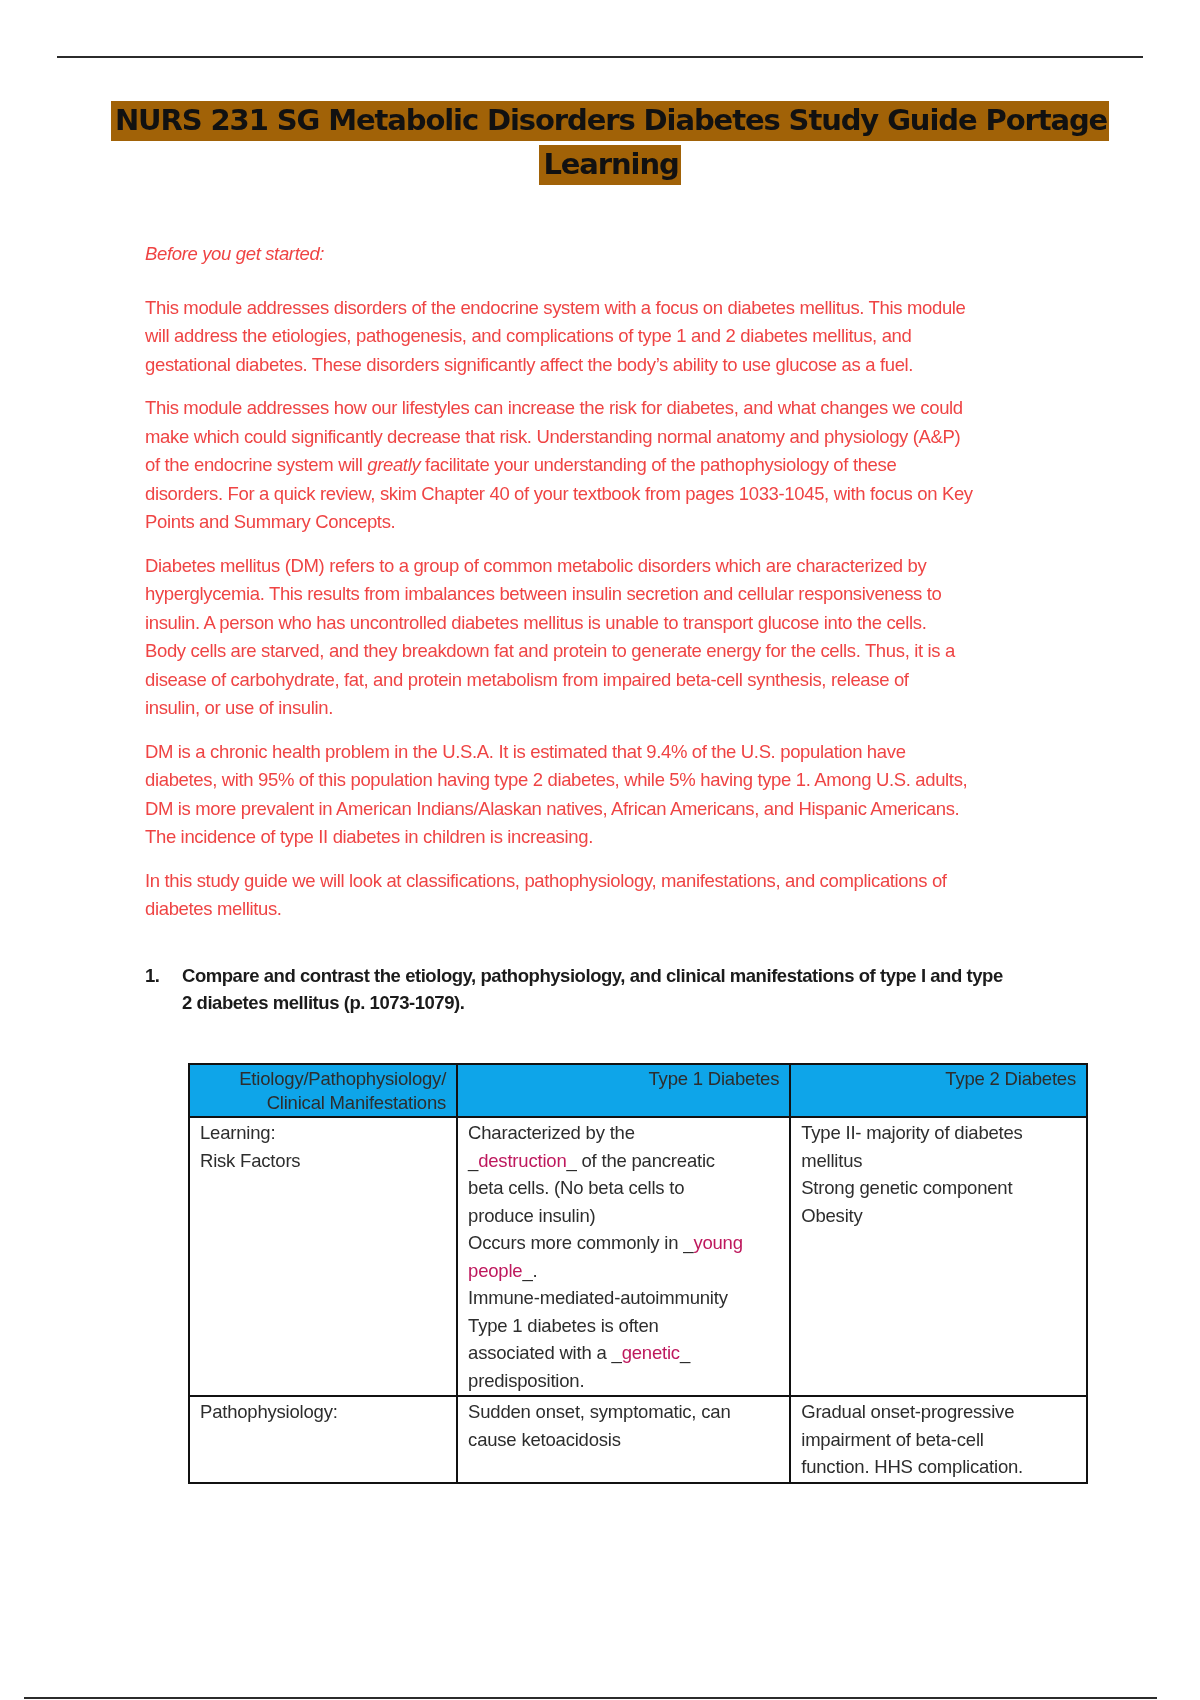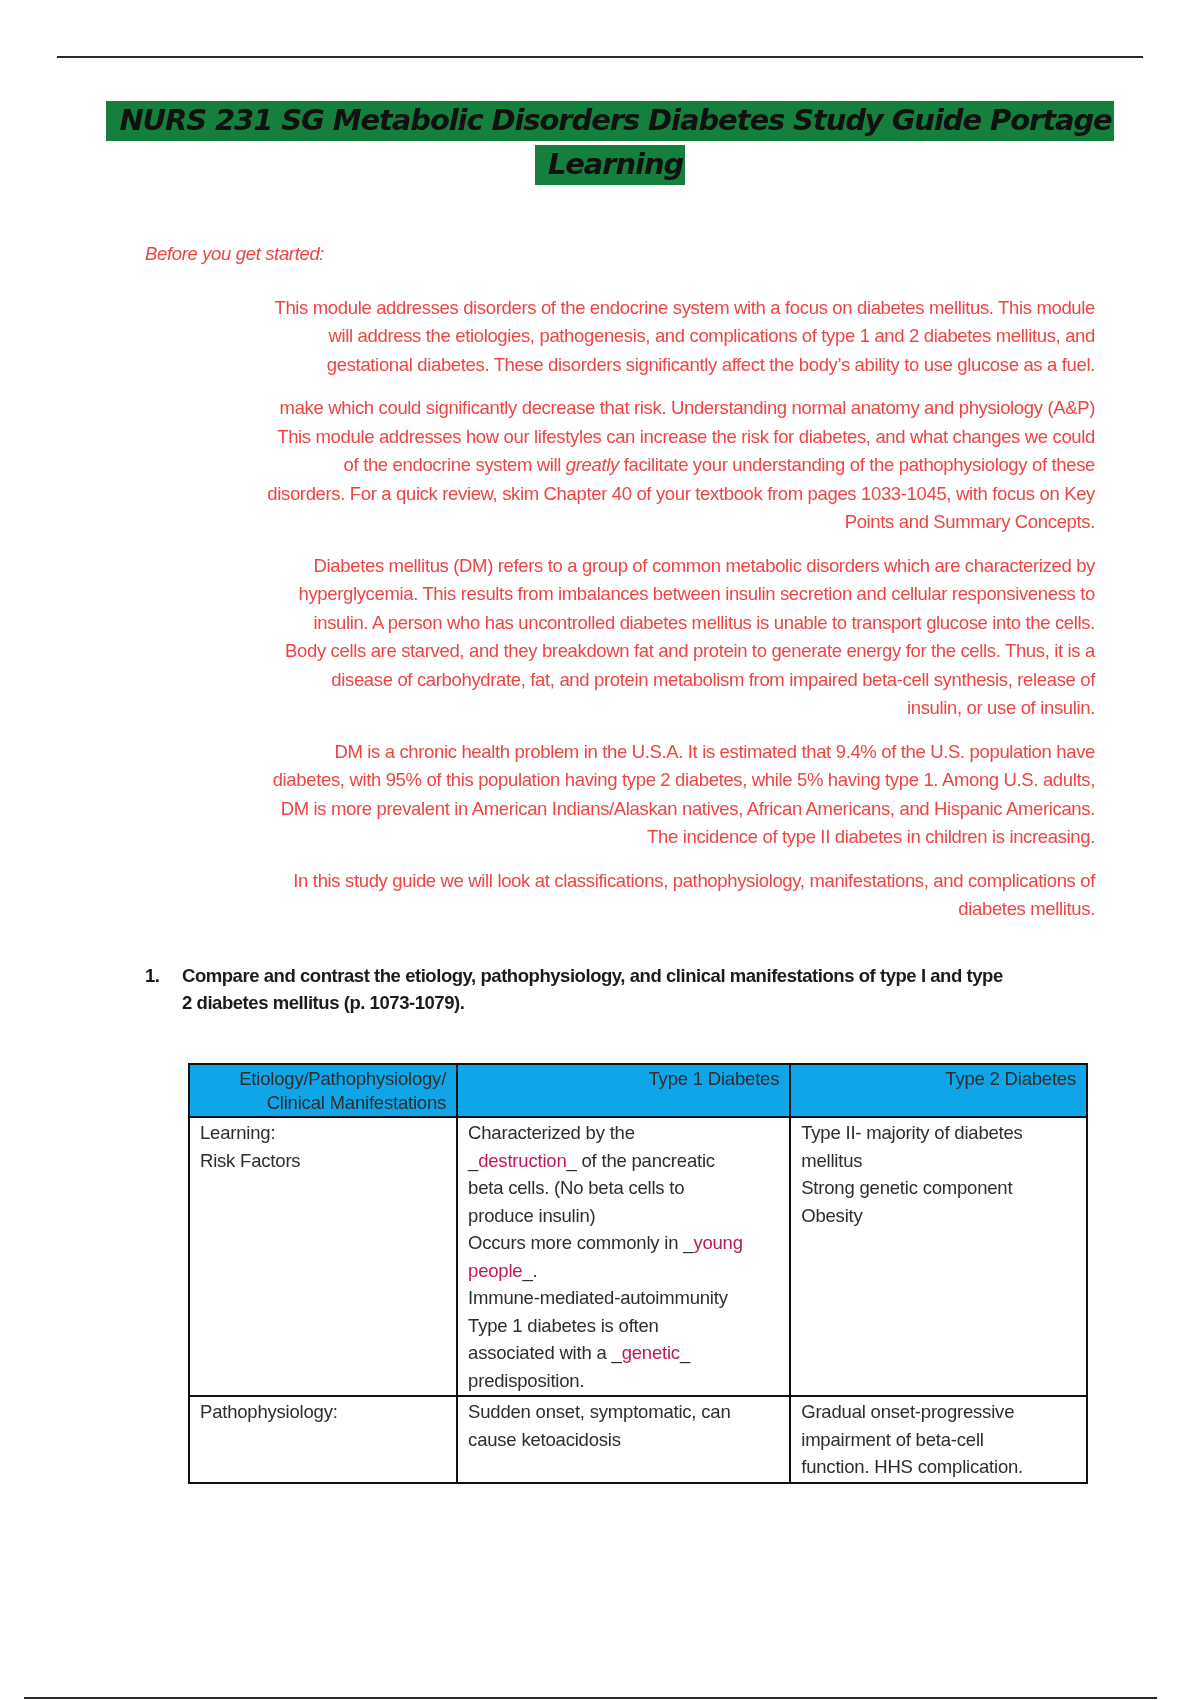--- a/index.html
+++ b/index.html
@@ -5,26 +5,26 @@
   html, body { margin: 0; padding: 0; background: #ffffff; }
   body { width: 1200px; height: 1700px; position: relative; overflow: hidden;
          font-family: "Liberation Sans", "DejaVu Sans", sans-serif; color: #2a2a2a; }
   .rule { position: absolute; left: 57px; width: 1086px; height: 2px; background: #2b2b2b; }
   .rule.top { top: 56px; }
   .rule.bottom { top: 1697px; height: 2px; left: 24px; width: 1133px; }
 
   .title-wrap { position: absolute; top: 98px; left: 0; width: 1220px; text-align: center;
                 font-family: "DejaVu Sans", "Liberation Sans", sans-serif; font-weight: bold;
                 font-size: 29px; line-height: 44px; color: #111; letter-spacing: -1.1px; }
-  .title-wrap .hl { background: #15803d; padding: 2px 2px 4px 13px; -webkit-box-decoration-break: clone; box-decoration-break: clone; font-style: italic; }
+  .title-wrap .hl { background: #a16207; padding: 2px 2px 4px 4px; -webkit-box-decoration-break: clone; box-decoration-break: clone; }
 
   .content { position: absolute; left: 145px; top: 240px; width: 950px;
              font-size: 18.5px; line-height: 28.5px; color: #ef4444; letter-spacing: -0.35px; }
   .lead { font-style: italic; margin: 0 0 25px 0; }
-  p { margin: 0 0 15px 0; text-align: right; }
+  p { margin: 0 0 15px 0; }
   .line { display: block; white-space: nowrap; }
   em { font-style: italic; }
 
   .question { position: absolute; left: 145px; top: 962px; width: 950px; font-weight: bold;
               font-size: 18.5px; line-height: 27px; color: #1b1b1b; letter-spacing: -0.45px; }
   .question .num { position: absolute; left: 0; top: 0; }
   .question .qtext { margin-left: 37px; }
 
   table.t { position: absolute; left: 188px; top: 1063px; width: 900px; border-collapse: collapse;
             font-size: 18.5px; line-height: 27.5px; color: #2d2d2d; letter-spacing: -0.2px; }
@@ -51,22 +51,22 @@
 <div class="content">
   <div class="lead">Before you get started:</div>
 
   <p>
     <span class="line">This module addresses disorders of the endocrine system with a focus on diabetes mellitus. This module</span>
     <span class="line">will address the etiologies, pathogenesis, and complications of type 1 and 2 diabetes mellitus, and</span>
     <span class="line">gestational diabetes. These disorders significantly affect the body’s ability to use glucose as a fuel.</span>
   </p>
 
   <p>
+    <span class="line">This module addresses how our lifestyles can increase the risk for diabetes, and what changes we could</span>
     <span class="line">make which could significantly decrease that risk. Understanding normal anatomy and physiology (A&amp;P)</span>
-    <span class="line">This module addresses how our lifestyles can increase the risk for diabetes, and what changes we could</span>
     <span class="line"><span>of the endocrine system will </span><em>greatly</em><span> facilitate your understanding of the pathophysiology of these</span></span>
     <span class="line">disorders. For a quick review, skim Chapter 40 of your textbook from pages 1033-1045, with focus on Key</span>
     <span class="line">Points and Summary Concepts.</span>
   </p>
 
   <p>
     <span class="line">Diabetes mellitus (DM) refers to a group of common metabolic disorders which are characterized by</span>
     <span class="line">hyperglycemia. This results from imbalances between insulin secretion and cellular responsiveness to</span>
     <span class="line">insulin. A person who has uncontrolled diabetes mellitus is unable to transport glucose into the cells.</span>
     <span class="line">Body cells are starved, and they breakdown fat and protein to generate energy for the cells. Thus, it is a</span>

